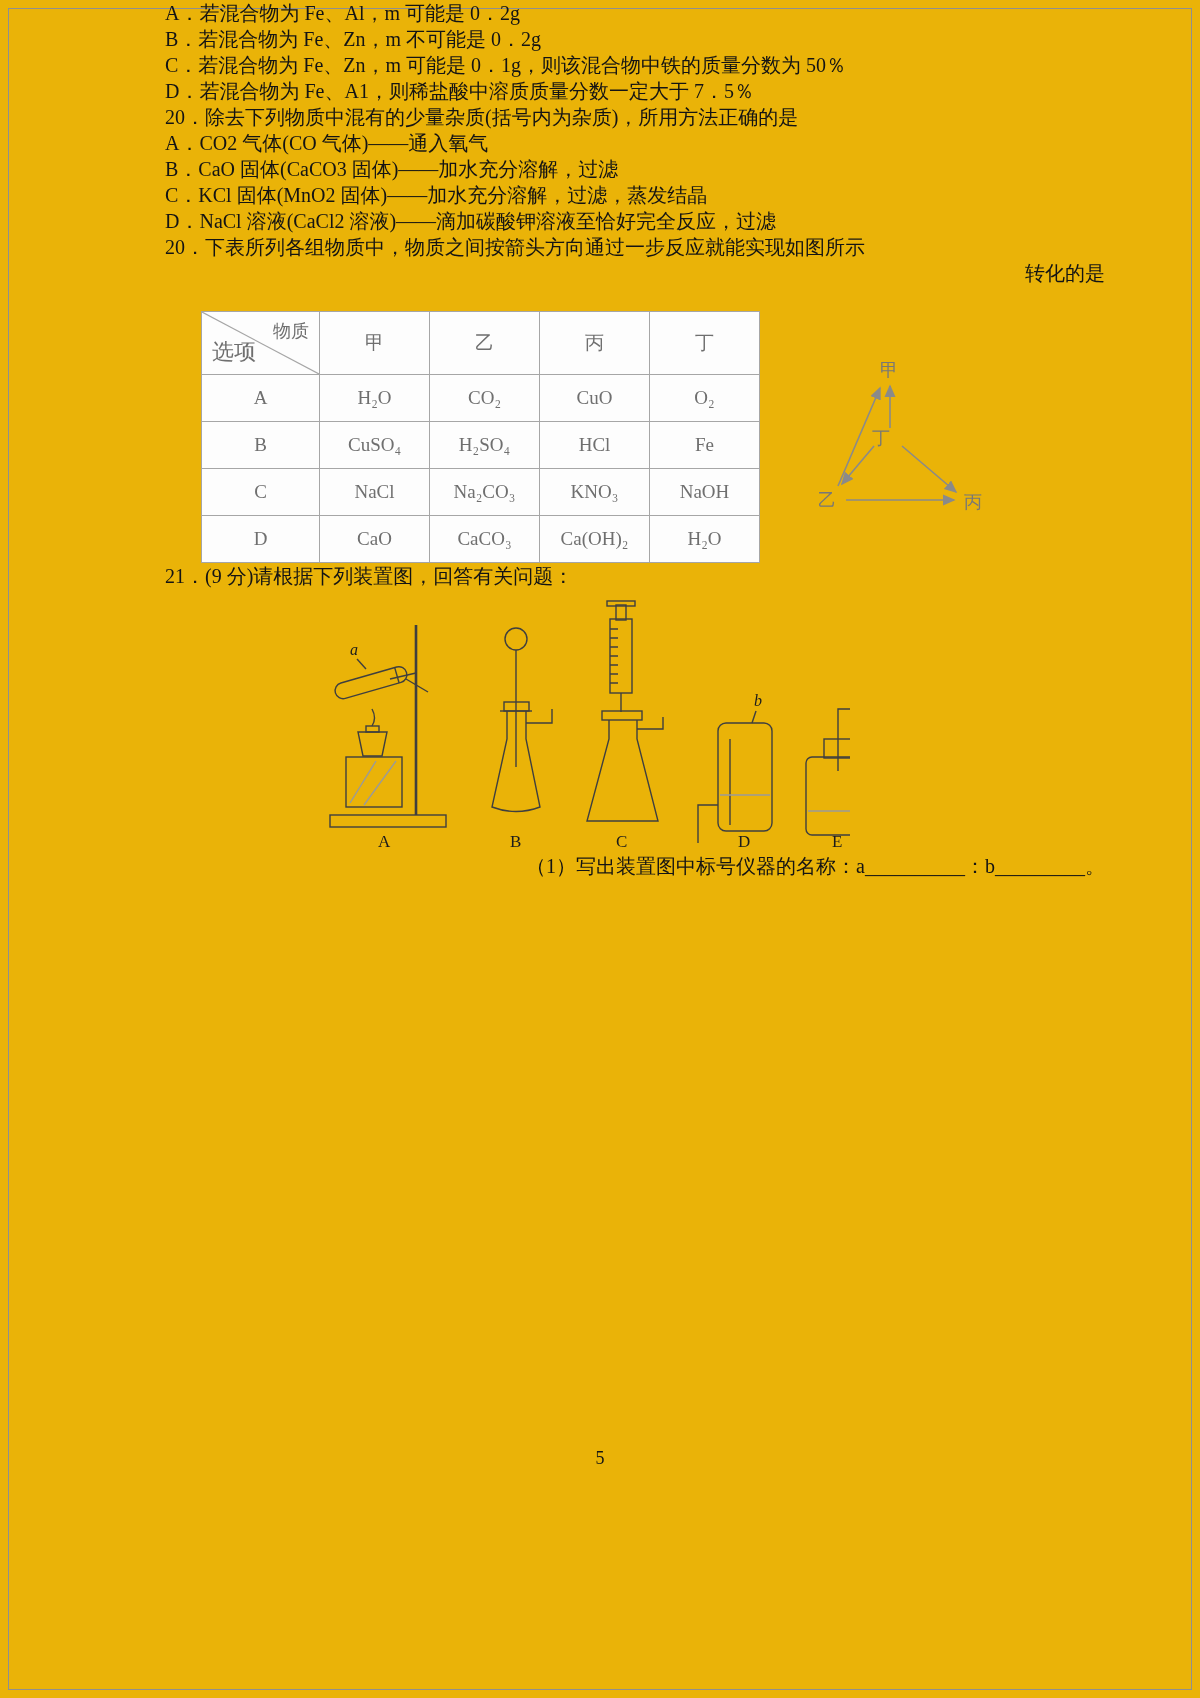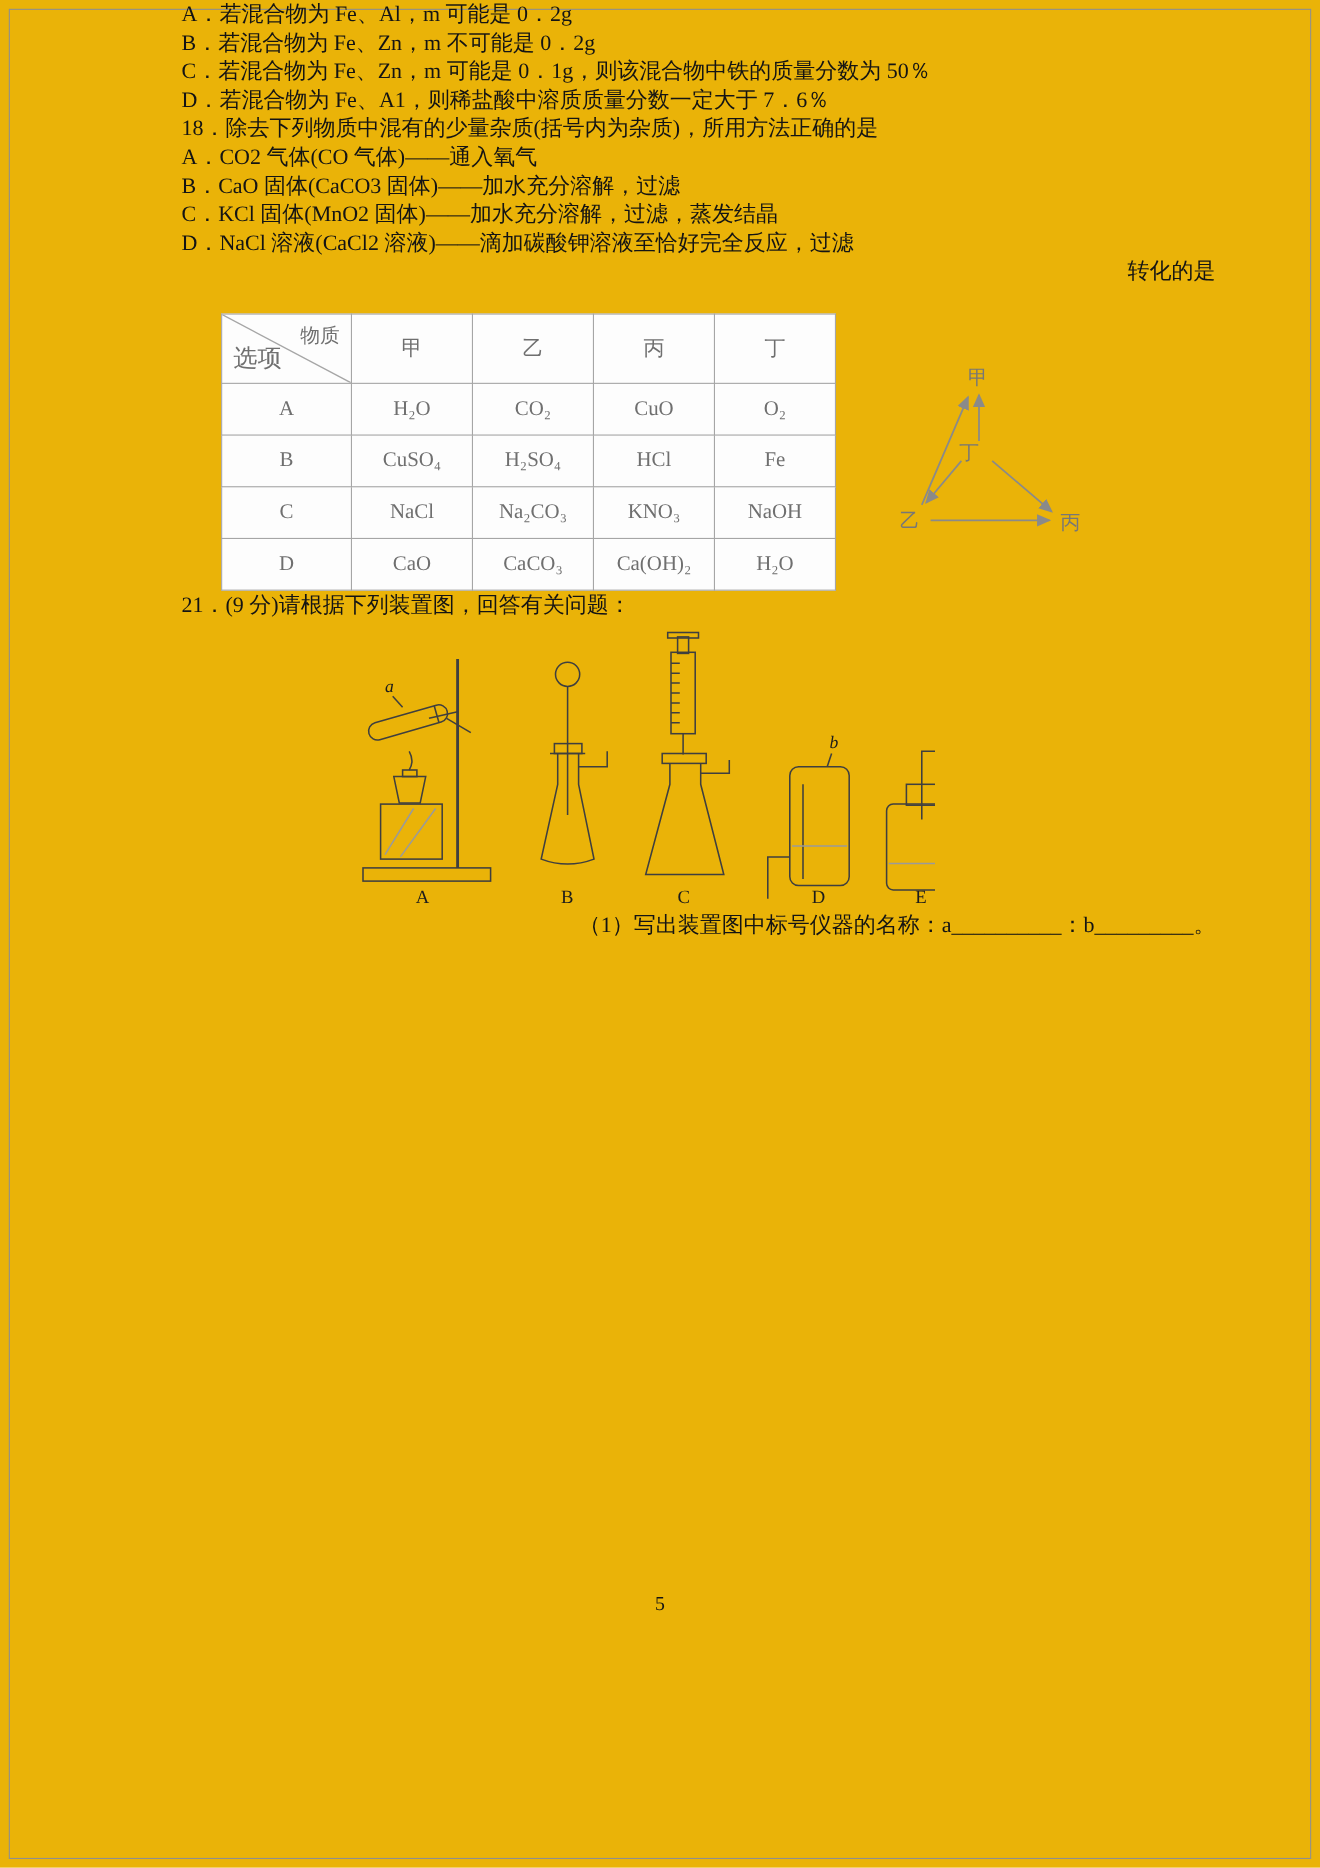--- a/index.html
+++ b/index.html
@@ -44,28 +44,29 @@
 <body>
 
 <div class="page">
   <div class="frame"></div>
 
   <div class="content">
 
     <p class="opt m135">A．若混合物为 Fe、Al，m 可能是 0．2g</p>
     <p class="opt m27">B．若混合物为 Fe、Zn，m 不可能是 0．2g</p>
     <p class="opt m27">C．若混合物为 Fe、Zn，m 可能是 0．1g，则该混合物中铁的质量分数为 50％</p>
-    <p class="opt m27">D．若混合物为 Fe、A1，则稀盐酸中溶质质量分数一定大于 7．6％</p>
-
-    <p class="stem m27">18．除去下列物质中混有的少量杂质(括号内为杂质)，所用方法正确的是</p>
+    <p class="opt m27">D．若混合物为 Fe、A1，则稀盐酸中溶质质量分数一定大于 7．5％</p>
+
+    <p class="stem m27">20．除去下列物质中混有的少量杂质(括号内为杂质)，所用方法正确的是</p>
     <p class="opt m26">A．CO2 气体(CO 气体)——通入氧气</p>
     <p class="opt m27">B．CaO 固体(CaCO3 固体)——加水充分溶解，过滤</p>
     <p class="opt m27">C．KCl 固体(MnO2 固体)——加水充分溶解，过滤，蒸发结晶</p>
     <p class="opt m27">D．NaCl 溶液(CaCl2 溶液)——滴加碳酸钾溶液至恰好完全反应，过滤</p>
 
+    <p class="stem m26">20．下表所列各组物质中，物质之间按箭头方向通过一步反应就能实现如图所示</p>
     <p class="noindent m10">转化的是</p>
 
     <div class="figure-row">
       <table class="qtable">
         <colgroup>
           <col style="width:118px">
             <col style="width:110px">
             <col style="width:110px">
             <col style="width:110px">
             <col style="width:110px">

